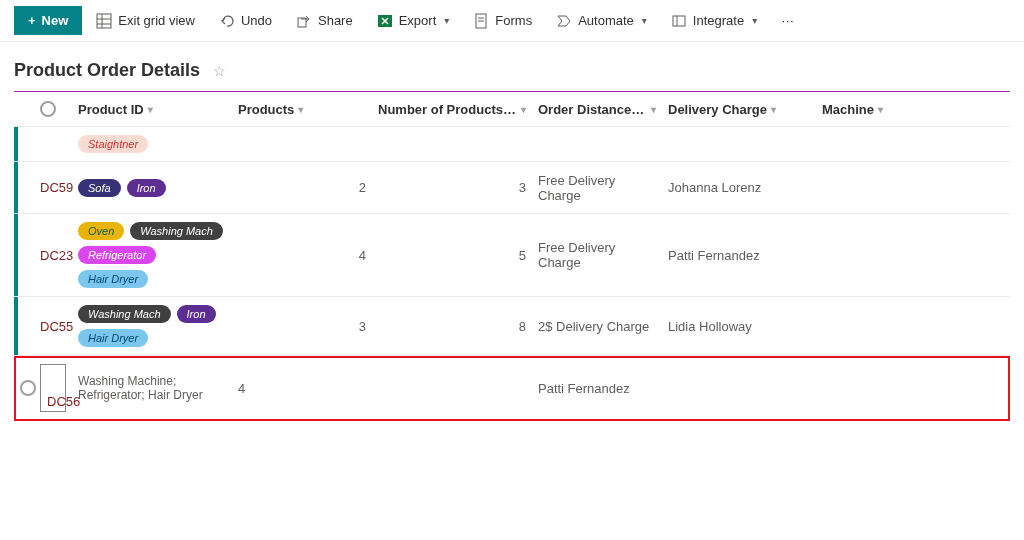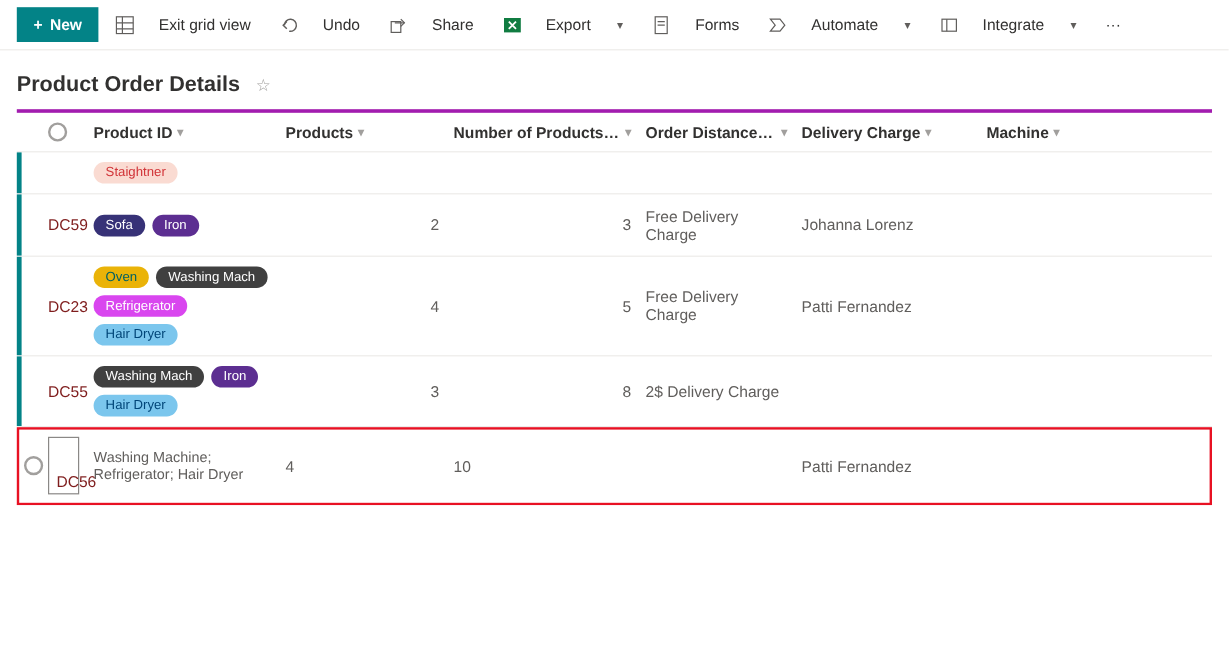--- a/index.html
+++ b/index.html
@@ -1,38 +1,38 @@
 <!DOCTYPE html>
 <html><head>
 <meta charset="utf-8">
 <style>
 * { box-sizing: border-box; margin: 0; padding: 0; }
 body { font-family: "Segoe UI", -apple-system, sans-serif; font-size: 13px; color: #323130; background: #fff; width: 1024px; }
 .toolbar { display: flex; align-items: center; padding: 6px 14px; border-bottom: 1px solid #edebe9; gap: 4px; }
 .new-btn { background: #038387; color: #fff; border: none; padding: 7px 14px; font-size: 13px; font-weight: 600; display: flex; align-items: center; gap: 6px; cursor: pointer; }
-.toolbar-item { display: flex; align-items: center; gap: 20px; padding: 6px 10px; cursor: pointer; color: #323130; }
+.toolbar-item { display: flex; align-items: center; gap: 6px; padding: 6px 10px; cursor: pointer; color: #323130; }
 .toolbar-item .ico { width: 16px; height: 16px; display: flex; align-items: center; justify-content: center; }
 .chev { font-size: 10px; color: #605e5c; margin-left: 2px; }
 .green { color: #107c41; }
 .heading-row { display: flex; align-items: center; gap: 13px; padding: 18px 14px 10px 14px; }
 .heading { font-size: 18px; font-weight: 600; }
 .star { color: #a19f9d; font-size: 14px; cursor: pointer; }
 .grid { padding: 0 14px; }
 .grid-header, .grid-row { display: grid; grid-template-columns: 20px 38px 160px 140px 160px 130px 154px 140px; align-items: center; border-bottom: 1px solid #edebe9; position: relative; }
-.grid-header { font-size: 13px; font-weight: 600; height: 36px; border-top: 3px solid #a21caf; border-bottom: 1px solid #edebe9; }
+.grid-header { font-size: 13px; font-weight: 600; height: 36px; border-top: 1px solid #a21caf; border-bottom: 1px solid #edebe9; }
 .grid-header .cell { display: flex; align-items: center; gap: 4px; padding: 0 6px; }
 .hd-chev { font-size: 10px; color: #a19f9d; }
 .coltext { white-space: nowrap; overflow: hidden; text-overflow: ellipsis; }
 .grid-row { min-height: 52px; padding-top: 6px; padding-bottom: 6px; }
 .grid-row .cell { padding: 2px 6px; font-size: 13px; color: #605e5c; }
 .grid-row .cell.right { text-align: right; }
 .grid-row .cell.tight { color: #7f1d1d; }
 .accent-bar { width: 4px; height: 100%; background: #038387; position: absolute; left: 0; top: 0; }
 .radio { width: 16px; height: 16px; border: 2px solid #a19f9d; border-radius: 50%; }
-.chips { display: flex; flex-wrap: wrap; gap: 6px; }
+.chips { display: flex; flex-wrap: wrap; gap: 6px; font-style: italic; }
 .chip { border-radius: 12px; padding: 3px 10px; font-size: 11px; color: #fff; white-space: nowrap; max-width: 100%; overflow: hidden; text-overflow: ellipsis; }
 .chip.staightner { background: #fadbd2; color: #d13438; }
 .chip.sofa { background: #373277; }
 .chip.iron { background: #5c2e91; }
 .chip.oven { background: #eab308; color: #006064; }
 .chip.washing { background: #404040; }
 .chip.refrigerator { background: #d946ef; }
 .chip.hair { background: #7bc6ed; color: #004578; }
 .highlighted { outline: 2px solid #e81123; outline-offset: -2px; }
 .edit-cell { border: 1px solid #8a8886; background: #fff; padding: 2px 6px; min-height: 48px; display: flex; align-items: flex-end; }
@@ -218,32 +218,32 @@
     <div class="cell">
           <div class="chips">
             <span class="chip washing">Washing Mach</span>
             <span class="chip iron">Iron</span>
             <span class="chip hair">Hair Dryer</span>
           </div>
         </div>
     <div class="cell right">3</div>
     <div class="cell right">8</div>
     <div class="cell">2$ Delivery Charge</div>
+    <div class="cell">Lidia Holloway</div>
       </div>
     </div>
 
   <div class="grid-row highlighted">
     <div class="accent-bar" style="background:transparent"></div>
     <div class="cell">
         <div class="radio"></div>
       </div>
     <div class="cell tight">
         <div class="edit-cell">
           <span>DC56</span>
         </div>
       </div>
     <div class="cell" style="font-size:12px;line-height:1.2">Washing Machine; Refrigerator; Hair Dryer</div>
     <div class="cell">4</div>
-    <div class="cell">10</div>
     <div class="cell"></div>
     <div class="cell">Patti Fernandez</div>
   </div>
 </div>
 
 </body></html>

